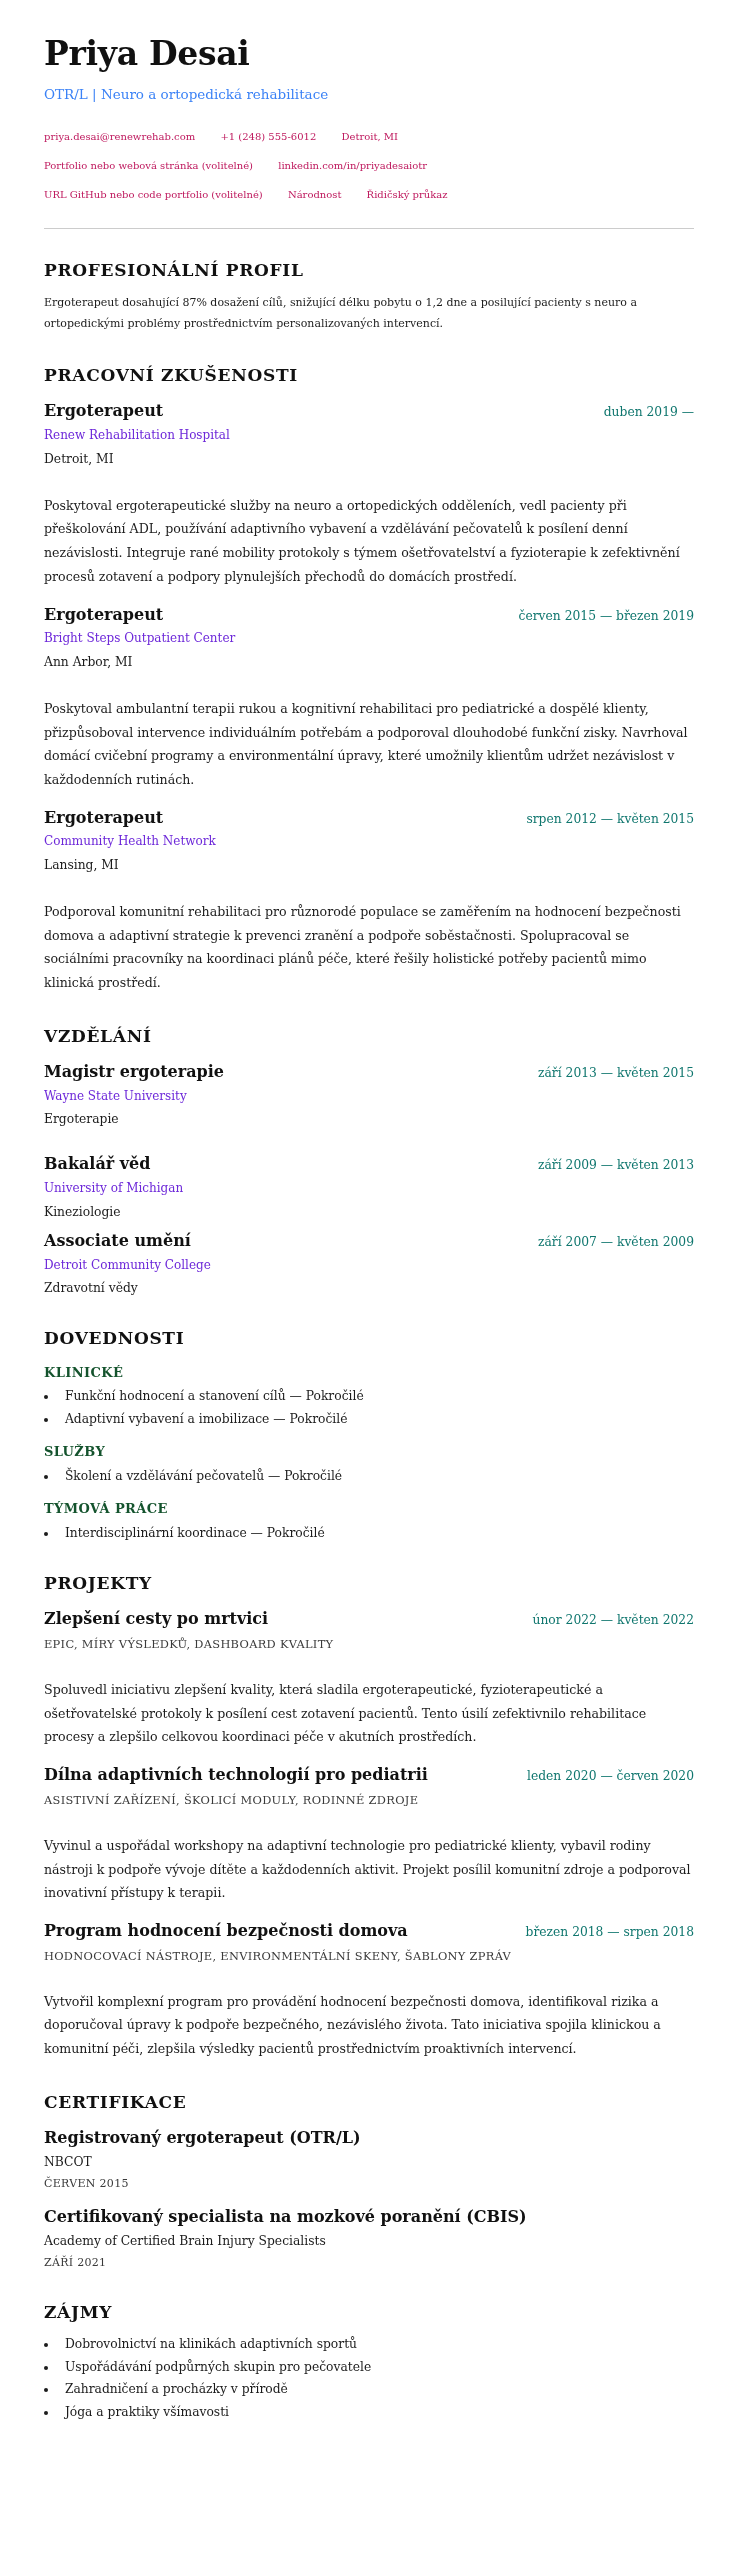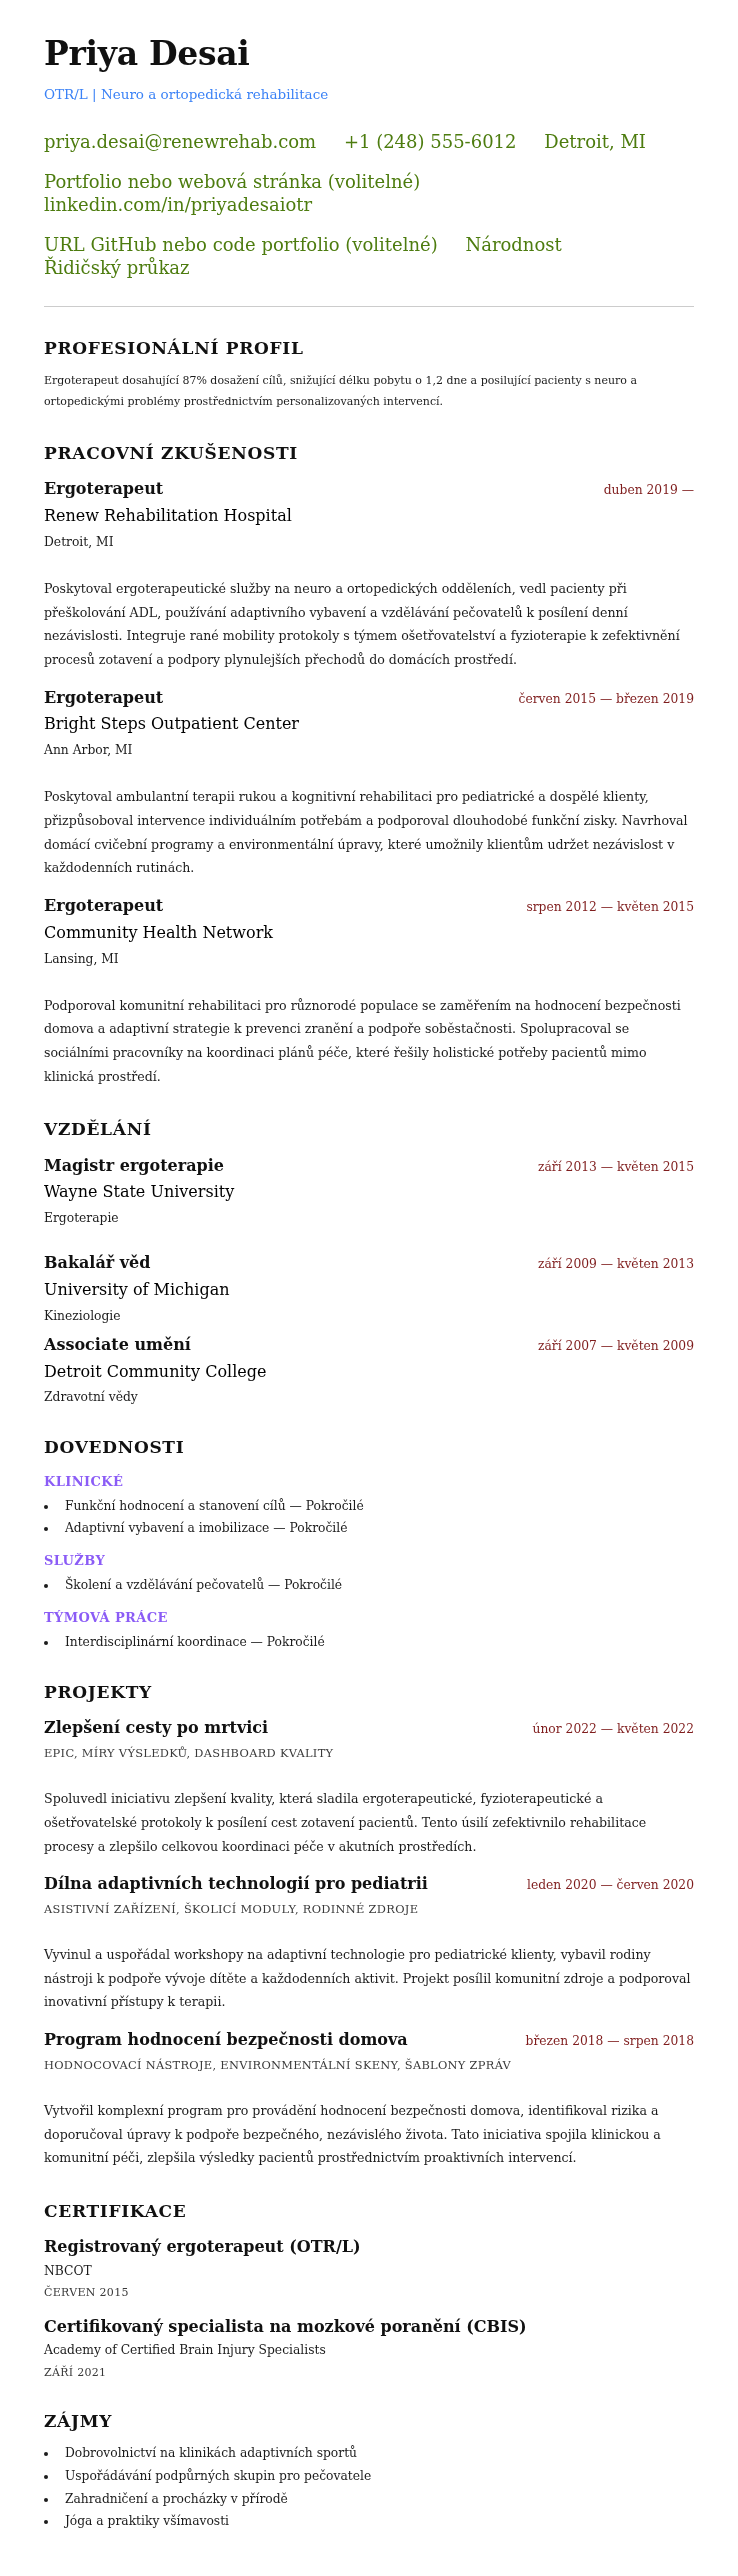--- a/index.html
+++ b/index.html
@@ -27,24 +27,24 @@
     color: #111111;
     margin: 0 0 12.3px 0;
   }
   .subtitle {
     font-size: 13.5px;
     line-height: 1.3;
     margin: 0 0 27px 0;
     color: #3b82f6;
   }
   .contact-row {
-    font-size: 18px;
+    font-size: 10px;
     line-height: 1.3;
     margin: 0 0 16px 0;
-    color: #4d7c0f;
+    color: #be185d;
   }
   .contact-row .ci {
     margin-right: 22px;
     white-space: nowrap;
   }
   .contact-row .ci:last-child { margin-right: 0; }
   hr.rule {
     border: none;
     border-top: 1.2px solid #cccccc;
     margin: 27px 0 0 0;
@@ -74,29 +74,29 @@
     align-items: baseline;
   }
   .entry-title {
     font-size: 16px;
     font-weight: 700;
     line-height: 1.25;
     color: #111111;
   }
   .entry-dates {
     font-size: 12.3px;
-    color: #7f1d1d;
+    color: #0f766e;
     white-space: nowrap;
     line-height: 1.3;
   }
   .entry-sub {
-    font-size: 16px;
+    font-size: 12px;
     line-height: 1.3;
     margin-top: 6.8px;
-    color: #000000;
+    color: #6d28d9;
   }
   .entry-sub2 {
     font-size: 12.3px;
     line-height: 1.3;
     margin-top: 8px;
     color: #1c1c1c;
   }
   .entry-desc {
     font-size: 12.6px;
     line-height: 1.88;
@@ -125,21 +125,21 @@
     margin-top: 6.2px;
     line-height: 1.3;
   }
   
   .skill-group { margin-top: 16px; }
   .skill-group-name {
     font-size: 13px;
     font-weight: 700;
     letter-spacing: 0.4px;
     text-transform: uppercase;
-    color: #8b5cf6;
+    color: #14532d;
     margin: 0 0 8.6px 0;
     line-height: 1.25;
   }
   ul.bullets {
     margin: 0;
     padding: 0 0 0 13.5px;
     list-style: disc;
   }
   ul.bullets li {
     font-size: 12.3px;

